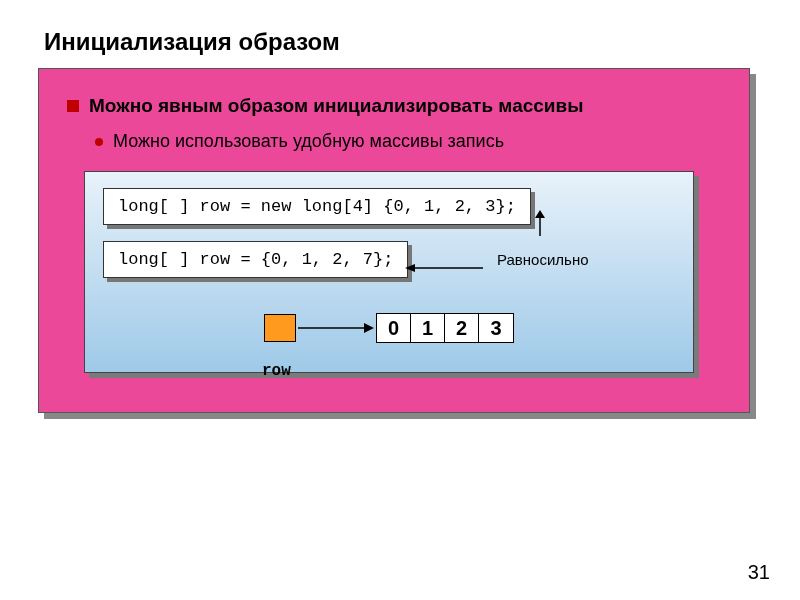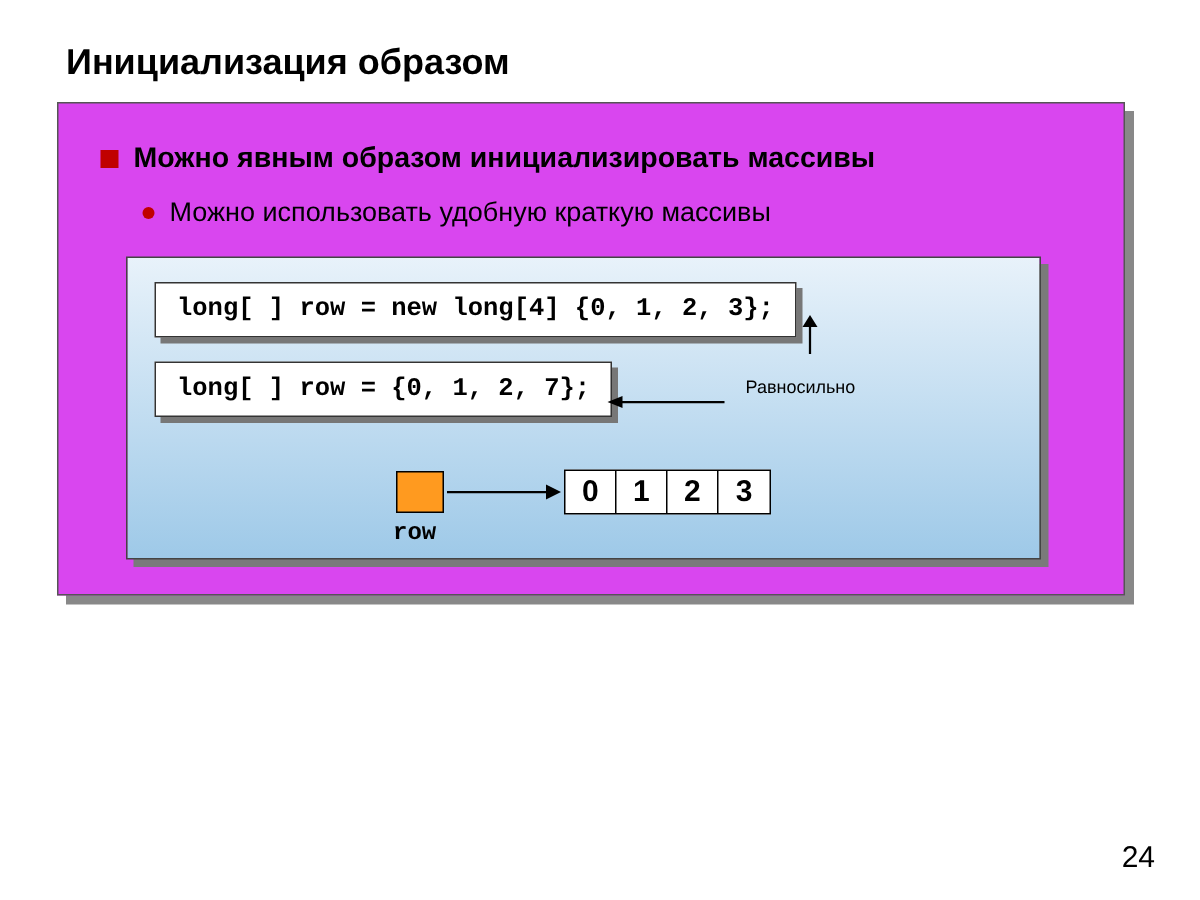--- a/index.html
+++ b/index.html
@@ -19,23 +19,23 @@
     font-weight: bold;
     color: #000;
     margin-bottom: 18px;
   }
   .outer-shadow {
     background: #888;
     padding: 0;
     position: relative;
   }
   .outer-box {
-    background: #d946ef;
+    background: #ec4899;
     border: 1px solid #555;
-    padding: 26px 28px 18px 28px;
+    padding: 26px 28px 34px 28px;
     position: relative;
     top: -6px;
     left: -6px;
   }
   .bullet-row {
     display: flex;
     align-items: flex-start;
     margin-bottom: 14px;
   }
   .square-bullet {
@@ -92,30 +92,30 @@
   .code-shadow {
     background: #777;
     position: relative;
     display: inline-block;
   }
   .code-box {
     background: #fff;
     border: 1px solid #333;
     font-family: "Courier New", monospace;
     font-size: 17px;
-    font-weight: bold;
+    font-weight: normal;
     padding: 8px 14px;
     position: relative;
     top: -4px;
     left: -4px;
     white-space: nowrap;
   }
   .equiv-label {
     font-family: Arial, sans-serif;
-    font-size: 12px;
+    font-size: 15px;
     color: #000;
     position: absolute;
   }
   .diagram {
     margin-top: 12px;
     display: flex;
     align-items: center;
     justify-content: center;
     gap: 0;
     position: relative;
@@ -168,21 +168,21 @@
   <div class="outer-shadow">
     <div class="outer-box">
 
       <div class="bullet-row">
         <div class="square-bullet"></div>
         <div class="bullet-text">Можно явным образом инициализировать массивы</div>
       </div>
 
       <div class="sub-bullet-row">
         <div class="dot-bullet"></div>
-        <div class="sub-bullet-text">Можно использовать удобную краткую массивы</div>
+        <div class="sub-bullet-text">Можно использовать удобную массивы запись</div>
       </div>
 
       <div class="inner-shadow">
         <div class="inner-box">
 
           <div class="code-row" style="margin-left:4px;">
             <div class="code-shadow">
               <div class="code-box">long[ ] row = new long[4] {0, 1, 2, 3};</div>
             </div>
           </div>
@@ -199,21 +199,21 @@
             <polygon points="10,0 5,8 15,8" fill="#000"></polygon>
           </svg>
           <svg class="arrow" style="left:320px; top:90px;" width="80" height="12">
             <line x1="78" y1="6" x2="8" y2="6" stroke="#000" stroke-width="1.5"></line>
             <polygon points="0,6 10,2 10,10" fill="#000"></polygon>
           </svg>
 
           <div class="diagram">
             <div style="position:relative;">
               <div class="orange-box"></div>
-              <div class="row-label" style="left:-2px; top:32px;">row</div>
+              <div class="row-label" style="left:-2px; top:48px;">row</div>
             </div>
 
             <svg class="arrow" style="position:relative; left:0; top:0;" width="80" height="16">
               <line x1="2" y1="8" x2="70" y2="8" stroke="#000" stroke-width="1.5"></line>
               <polygon points="78,8 68,3 68,13" fill="#000"></polygon>
             </svg>
 
             <div class="array-table">
               <div class="array-cell">0</div>
               <div class="array-cell">1</div>
@@ -222,13 +222,13 @@
             </div>
           </div>
 
         </div>
       </div>
 
     </div>
   </div>
 </div>
 
-<div class="page-num">24</div>
+<div class="page-num">31</div>
 
 </body></html>

